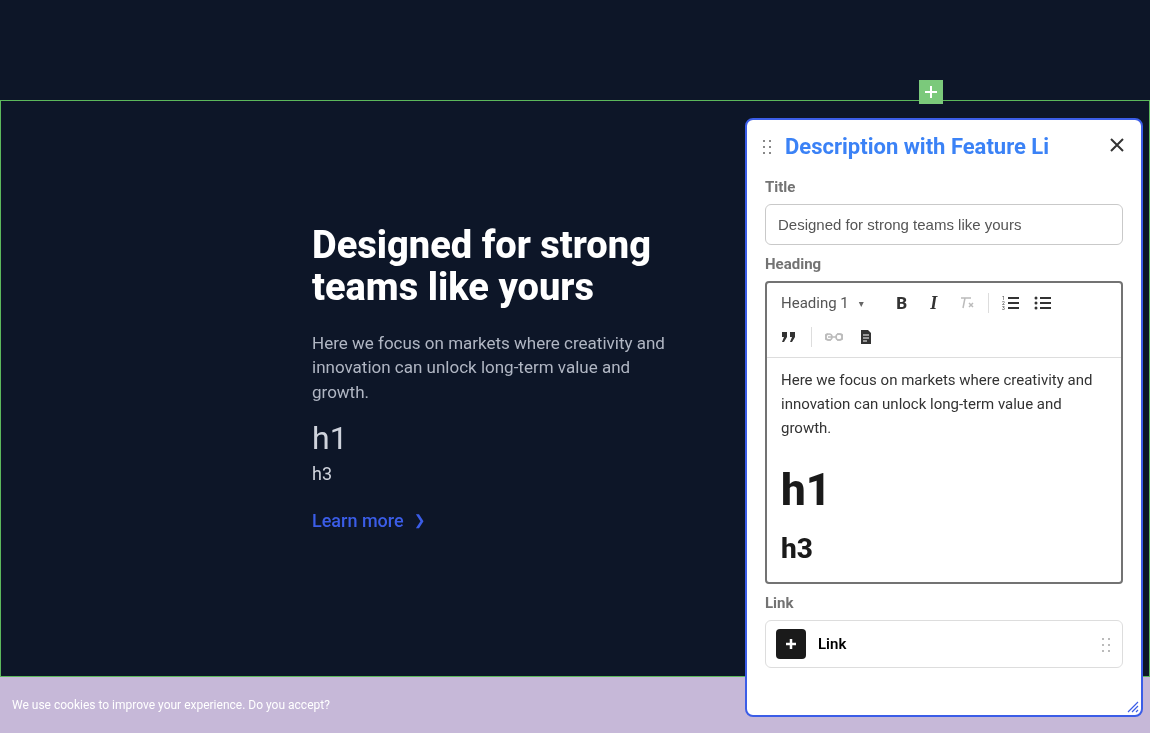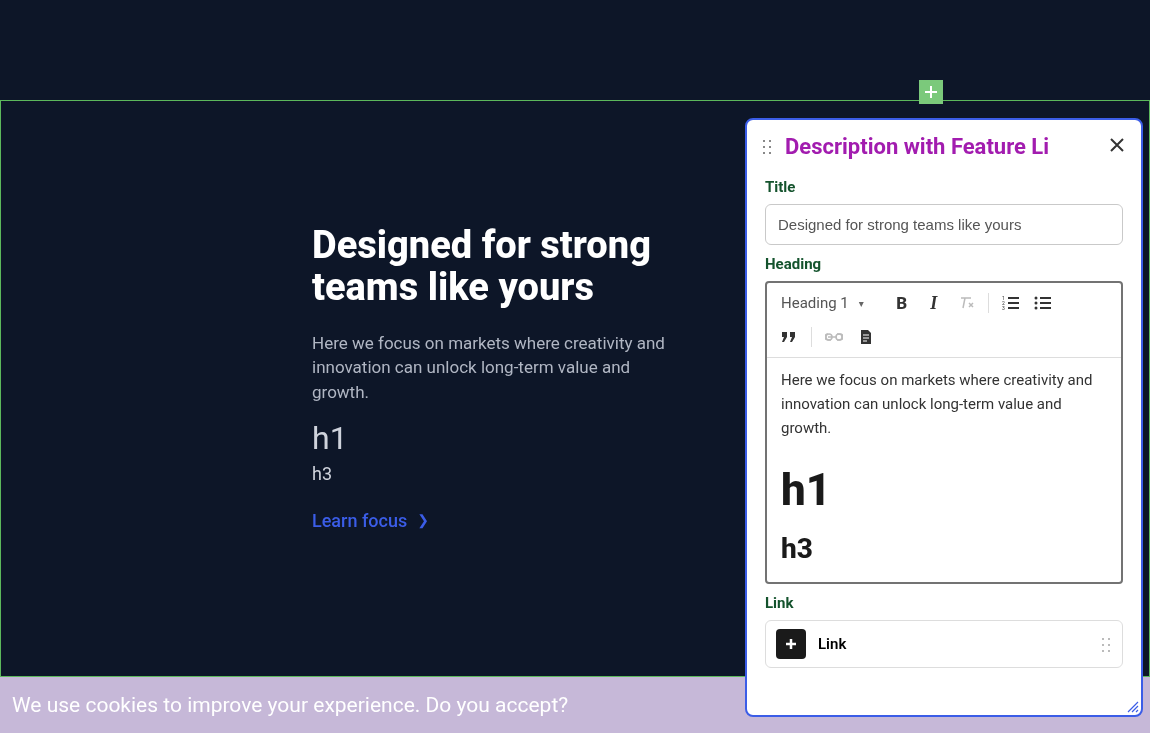--- a/index.html
+++ b/index.html
@@ -79,21 +79,21 @@
     position: absolute;
     left: 0;
     right: 0;
     bottom: 0;
     height: 56px;
     background: #c6b8d8;
     display: flex;
     align-items: center;
     padding: 0 12px;
     color: #fff;
-    font-size: 21px;
+    font-size: 12px;
   }
 
   
   .editor-panel {
     position: absolute;
     top: 118px;
     left: 745px;
     width: 398px;
     bottom: 16px;
     background: #fff;
@@ -104,21 +104,21 @@
     z-index: 10;
     overflow: hidden;
   }
   .editor-header {
     display: flex;
     align-items: center;
     gap: 12px;
     padding: 12px 14px 8px;
     font-size: 22px;
     font-weight: 700;
-    color: #a21caf;
+    color: #3b82f6;
   }
   .drag-handle {
     width: 12px; height: 16px;
     background-image: radial-gradient(#888 1.2px, transparent 1.2px);
     background-size: 6px 6px;
     cursor: grab;
     flex-shrink: 0;
   }
   .editor-header .title-text { flex: 1; white-space: nowrap; overflow: hidden; }
   .editor-header .close {
@@ -130,21 +130,21 @@
     overflow-y: auto;
     padding: 0 18px 12px;
   }
   .editor-body::-webkit-scrollbar { width: 14px; }
   .editor-body::-webkit-scrollbar-thumb { background: #c8c8c8; border-radius: 2px; }
   .editor-body::-webkit-scrollbar-track { background: #f0f0f0; }
 
   .field-label {
     font-size: 15px;
     font-weight: 700;
-    color: #14532d;
+    color: #737373;
     margin: 10px 0 8px;
   }
   .text-input {
     width: 100%;
     padding: 11px 12px;
     border: 1px solid #c9c9c9;
     border-radius: 6px;
     font-size: 15px;
     color: #555;
   }
@@ -255,21 +255,21 @@
       <path d="M7 1v12M1 7h12" stroke="#fff" stroke-width="2"></path>
     </svg>
 </div>
 
 <div class="content-block">
   <h2>Designed for strong teams like yours</h2>
   <p class="body">Here we focus on markets where creativity and innovation can unlock long-term value and growth.</p>
   <div class="h1line">h1</div>
   <div class="h3line">h3</div>
   <a href="#" class="learn">
-    <span>Learn focus</span>
+    <span>Learn more</span>
     <span class="chev">❯</span>
   </a>
 </div>
 
 <div class="cookie-banner">
   <span>We use cookies to improve your experience. Do you accept?</span>
 </div>
 
 <div class="editor-panel">
   <div class="editor-header">

